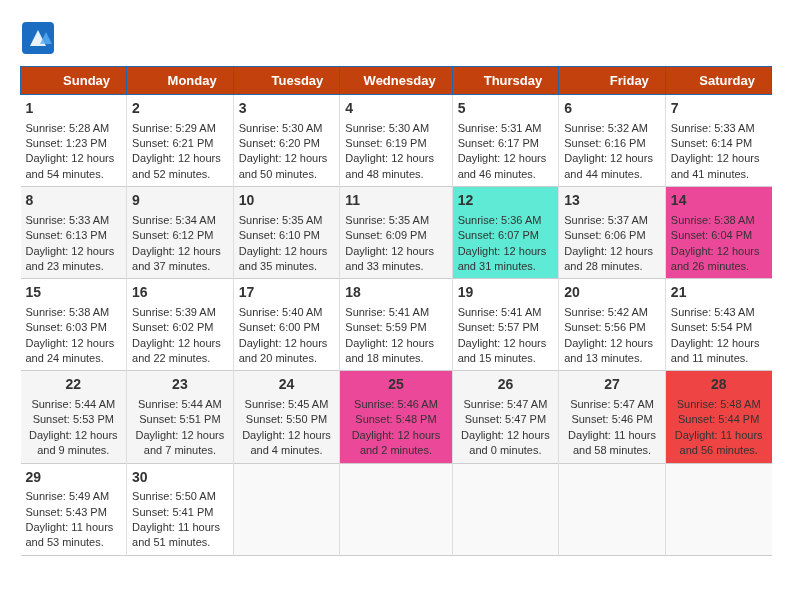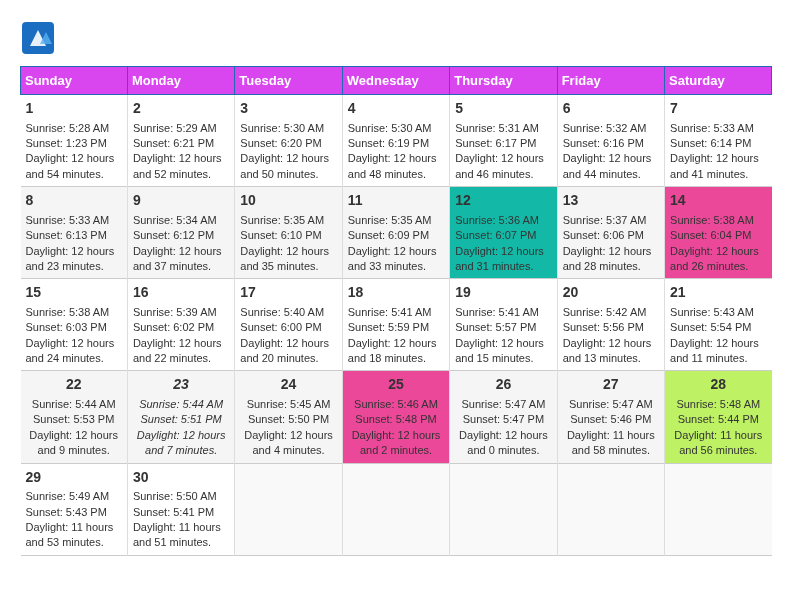--- a/index.html
+++ b/index.html
@@ -42,24 +42,24 @@
     .subtitle {
       font-size: 14px;
       color: #555;
     }
     table {
       width: 100%;
       border-collapse: collapse;
       font-size: 11px;
     }
     thead th {
-      background-color: #d946ef;
+      background-color: #c2410c;
       color: #fff;
-      padding: 6px 4px;
-      text-align: left;
+      padding: 6px 16px;
+      text-align: right;
       font-size: 13px;
       font-weight: bold;
       border: 1px solid #2068b0;
     }
     tbody tr {
       border-bottom: 1px solid #ccc;
     }
     tbody td {
       vertical-align: top;
       padding: 4px 5px;
@@ -192,21 +192,21 @@
           <div>Daylight: 12 hours</div>
           <div>and 35 minutes.</div>
         </td>
         <td style="background: rgb(245, 245, 245);">
           <span class="day-num">11</span>
           <div>Sunrise: 5:35 AM</div>
           <div>Sunset: 6:09 PM</div>
           <div>Daylight: 12 hours</div>
           <div>and 33 minutes.</div>
         </td>
-        <td style="background: #14b8a6;">
+        <td style="background: #5eead4;">
           <span class="day-num">12</span>
           <div>Sunrise: 5:36 AM</div>
           <div>Sunset: 6:07 PM</div>
           <div>Daylight: 12 hours</div>
           <div>and 31 minutes.</div>
         </td>
         <td style="background: rgb(245, 245, 245);">
           <span class="day-num">13</span>
           <div>Sunrise: 5:37 AM</div>
           <div>Sunset: 6:06 PM</div>
@@ -273,21 +273,21 @@
         </td>
       </tr>
       <tr style="background: rgb(245, 245, 245); text-align: center;">
         <td style="background: rgb(245, 245, 245);">
           <span class="day-num">22</span>
           <div>Sunrise: 5:44 AM</div>
           <div>Sunset: 5:53 PM</div>
           <div>Daylight: 12 hours</div>
           <div>and 9 minutes.</div>
         </td>
-        <td style="background: rgb(245, 245, 245); font-style: italic;">
+        <td style="background: rgb(245, 245, 245);">
           <span class="day-num">23</span>
           <div>Sunrise: 5:44 AM</div>
           <div>Sunset: 5:51 PM</div>
           <div>Daylight: 12 hours</div>
           <div>and 7 minutes.</div>
         </td>
         <td style="background: rgb(245, 245, 245);">
           <span class="day-num">24</span>
           <div>Sunrise: 5:45 AM</div>
           <div>Sunset: 5:50 PM</div>
@@ -308,21 +308,21 @@
           <div>Daylight: 12 hours</div>
           <div>and 0 minutes.</div>
         </td>
         <td style="background: rgb(245, 245, 245);">
           <span class="day-num">27</span>
           <div>Sunrise: 5:47 AM</div>
           <div>Sunset: 5:46 PM</div>
           <div>Daylight: 11 hours</div>
           <div>and 58 minutes.</div>
         </td>
-        <td style="background: #bef264;">
+        <td style="background: #ef4444;">
           <span class="day-num">28</span>
           <div>Sunrise: 5:48 AM</div>
           <div>Sunset: 5:44 PM</div>
           <div>Daylight: 11 hours</div>
           <div>and 56 minutes.</div>
         </td>
       </tr>
       <tr>
         <td>
           <span class="day-num">29</span>

